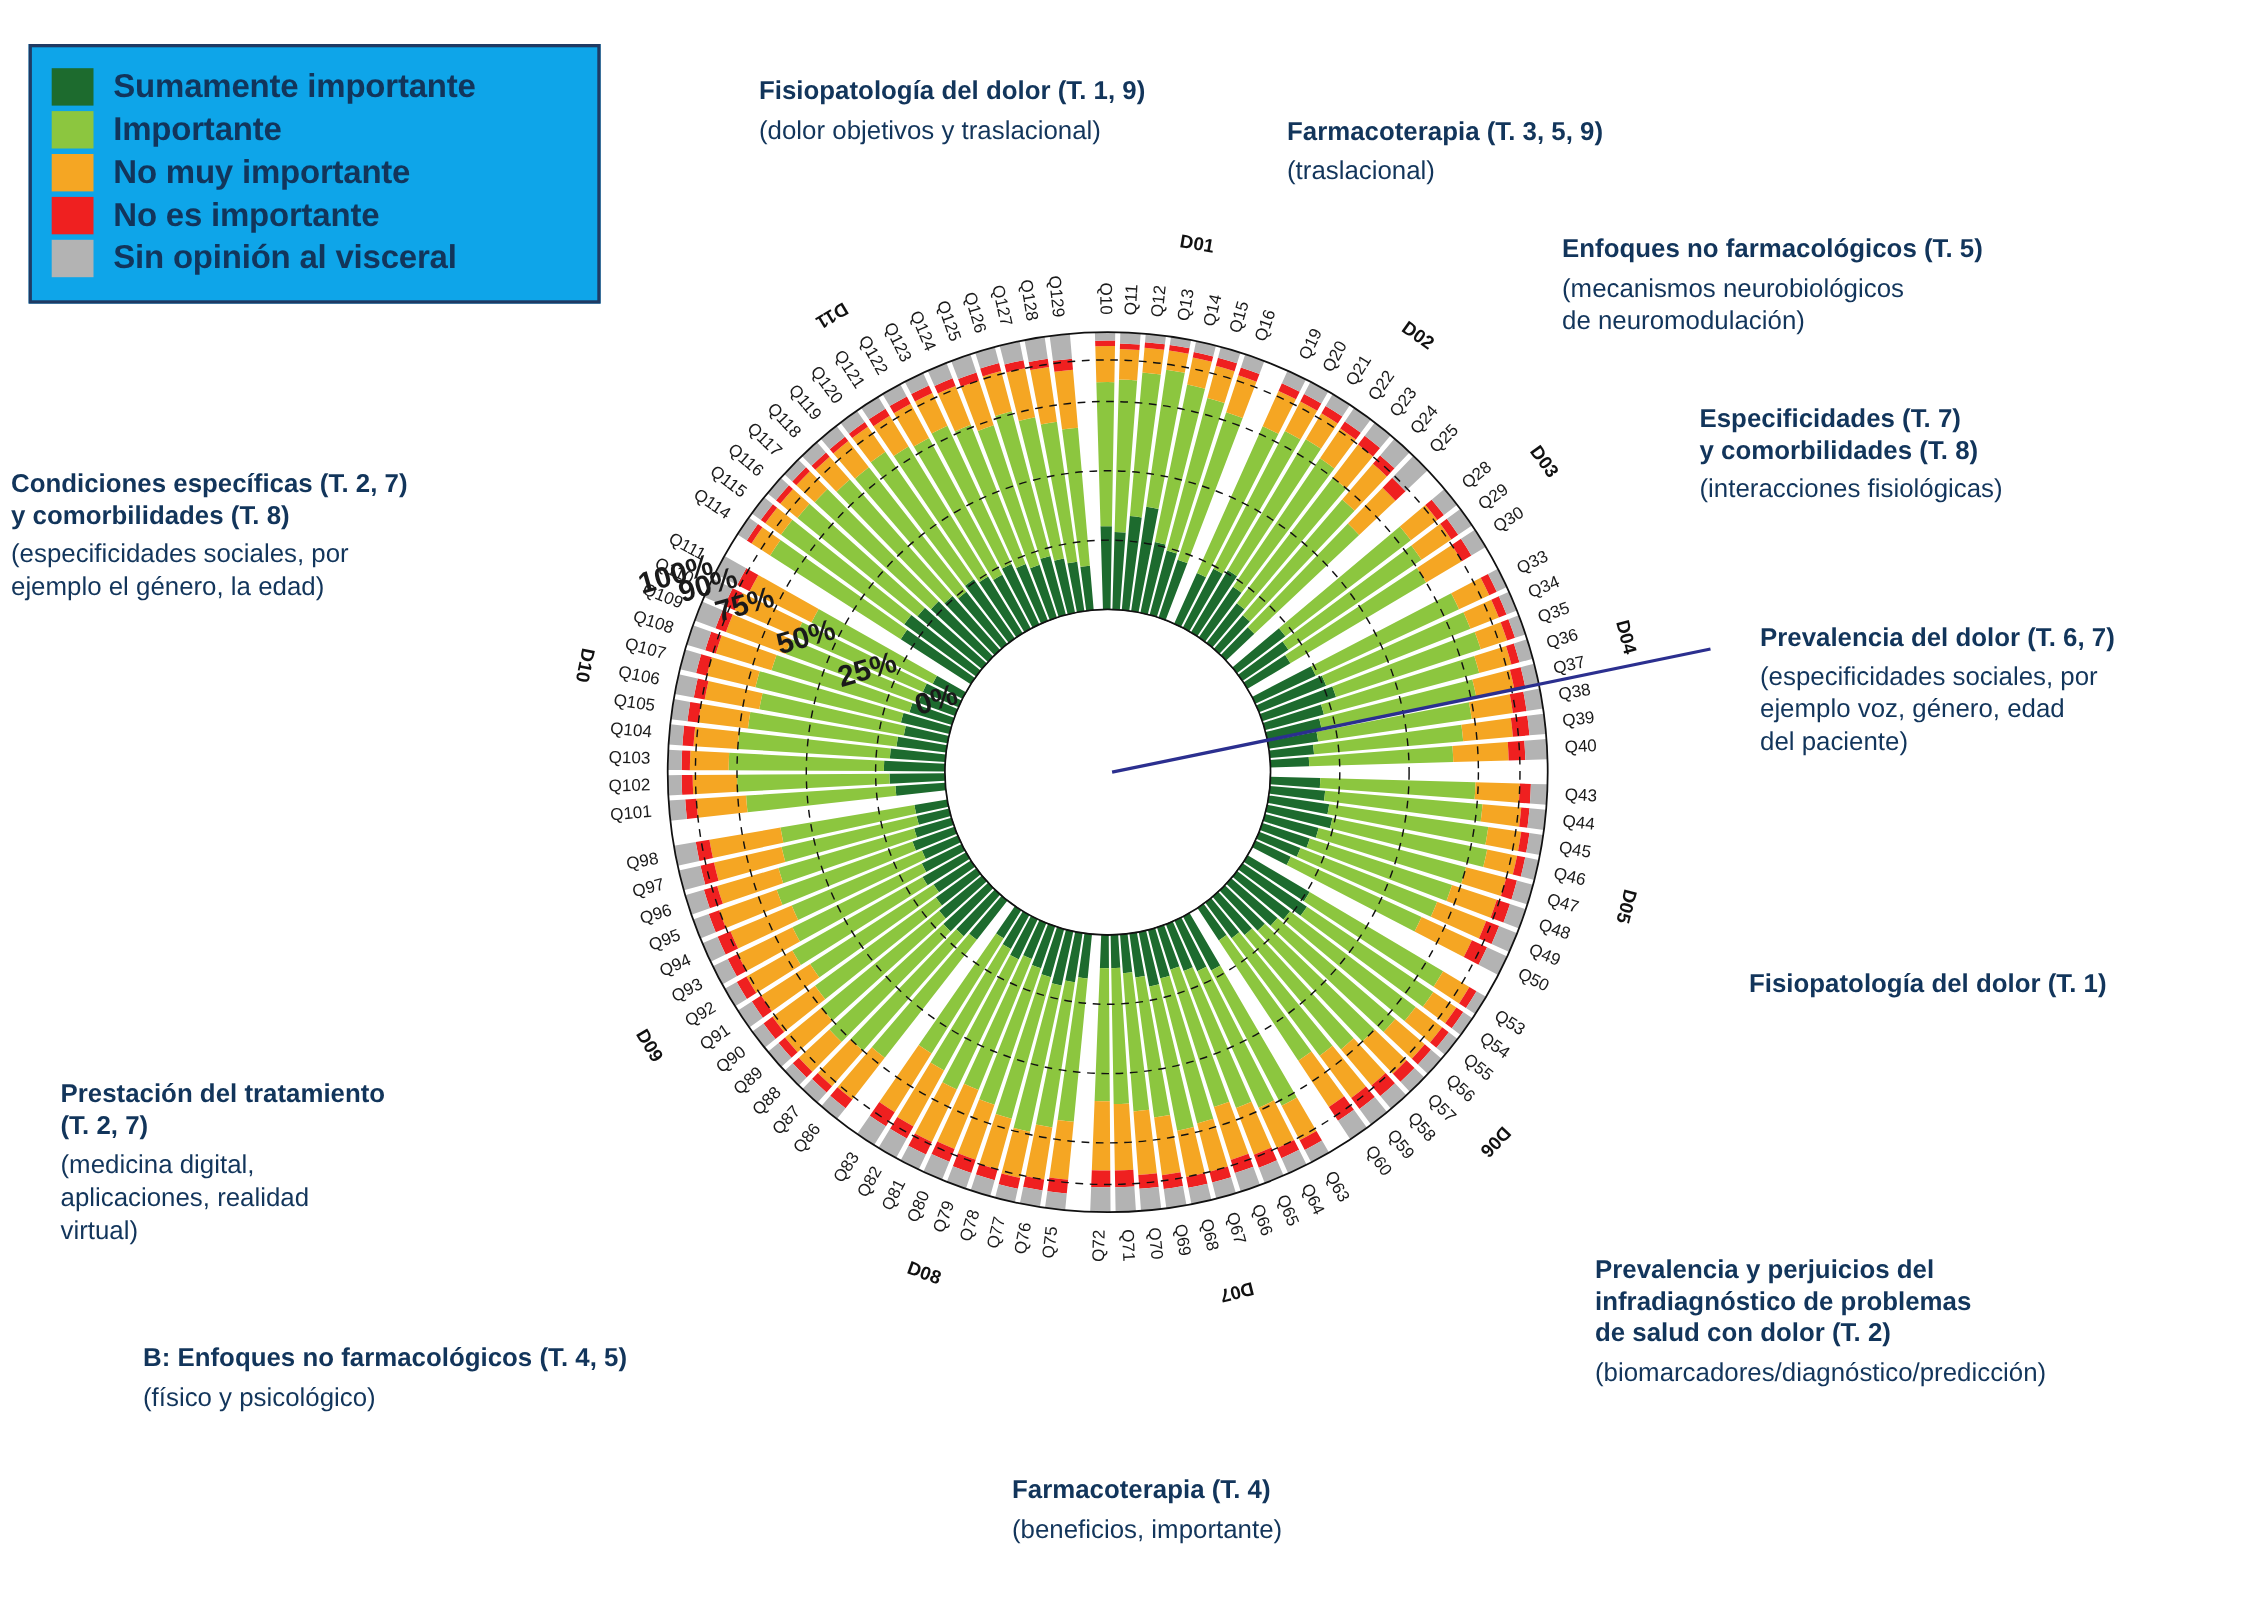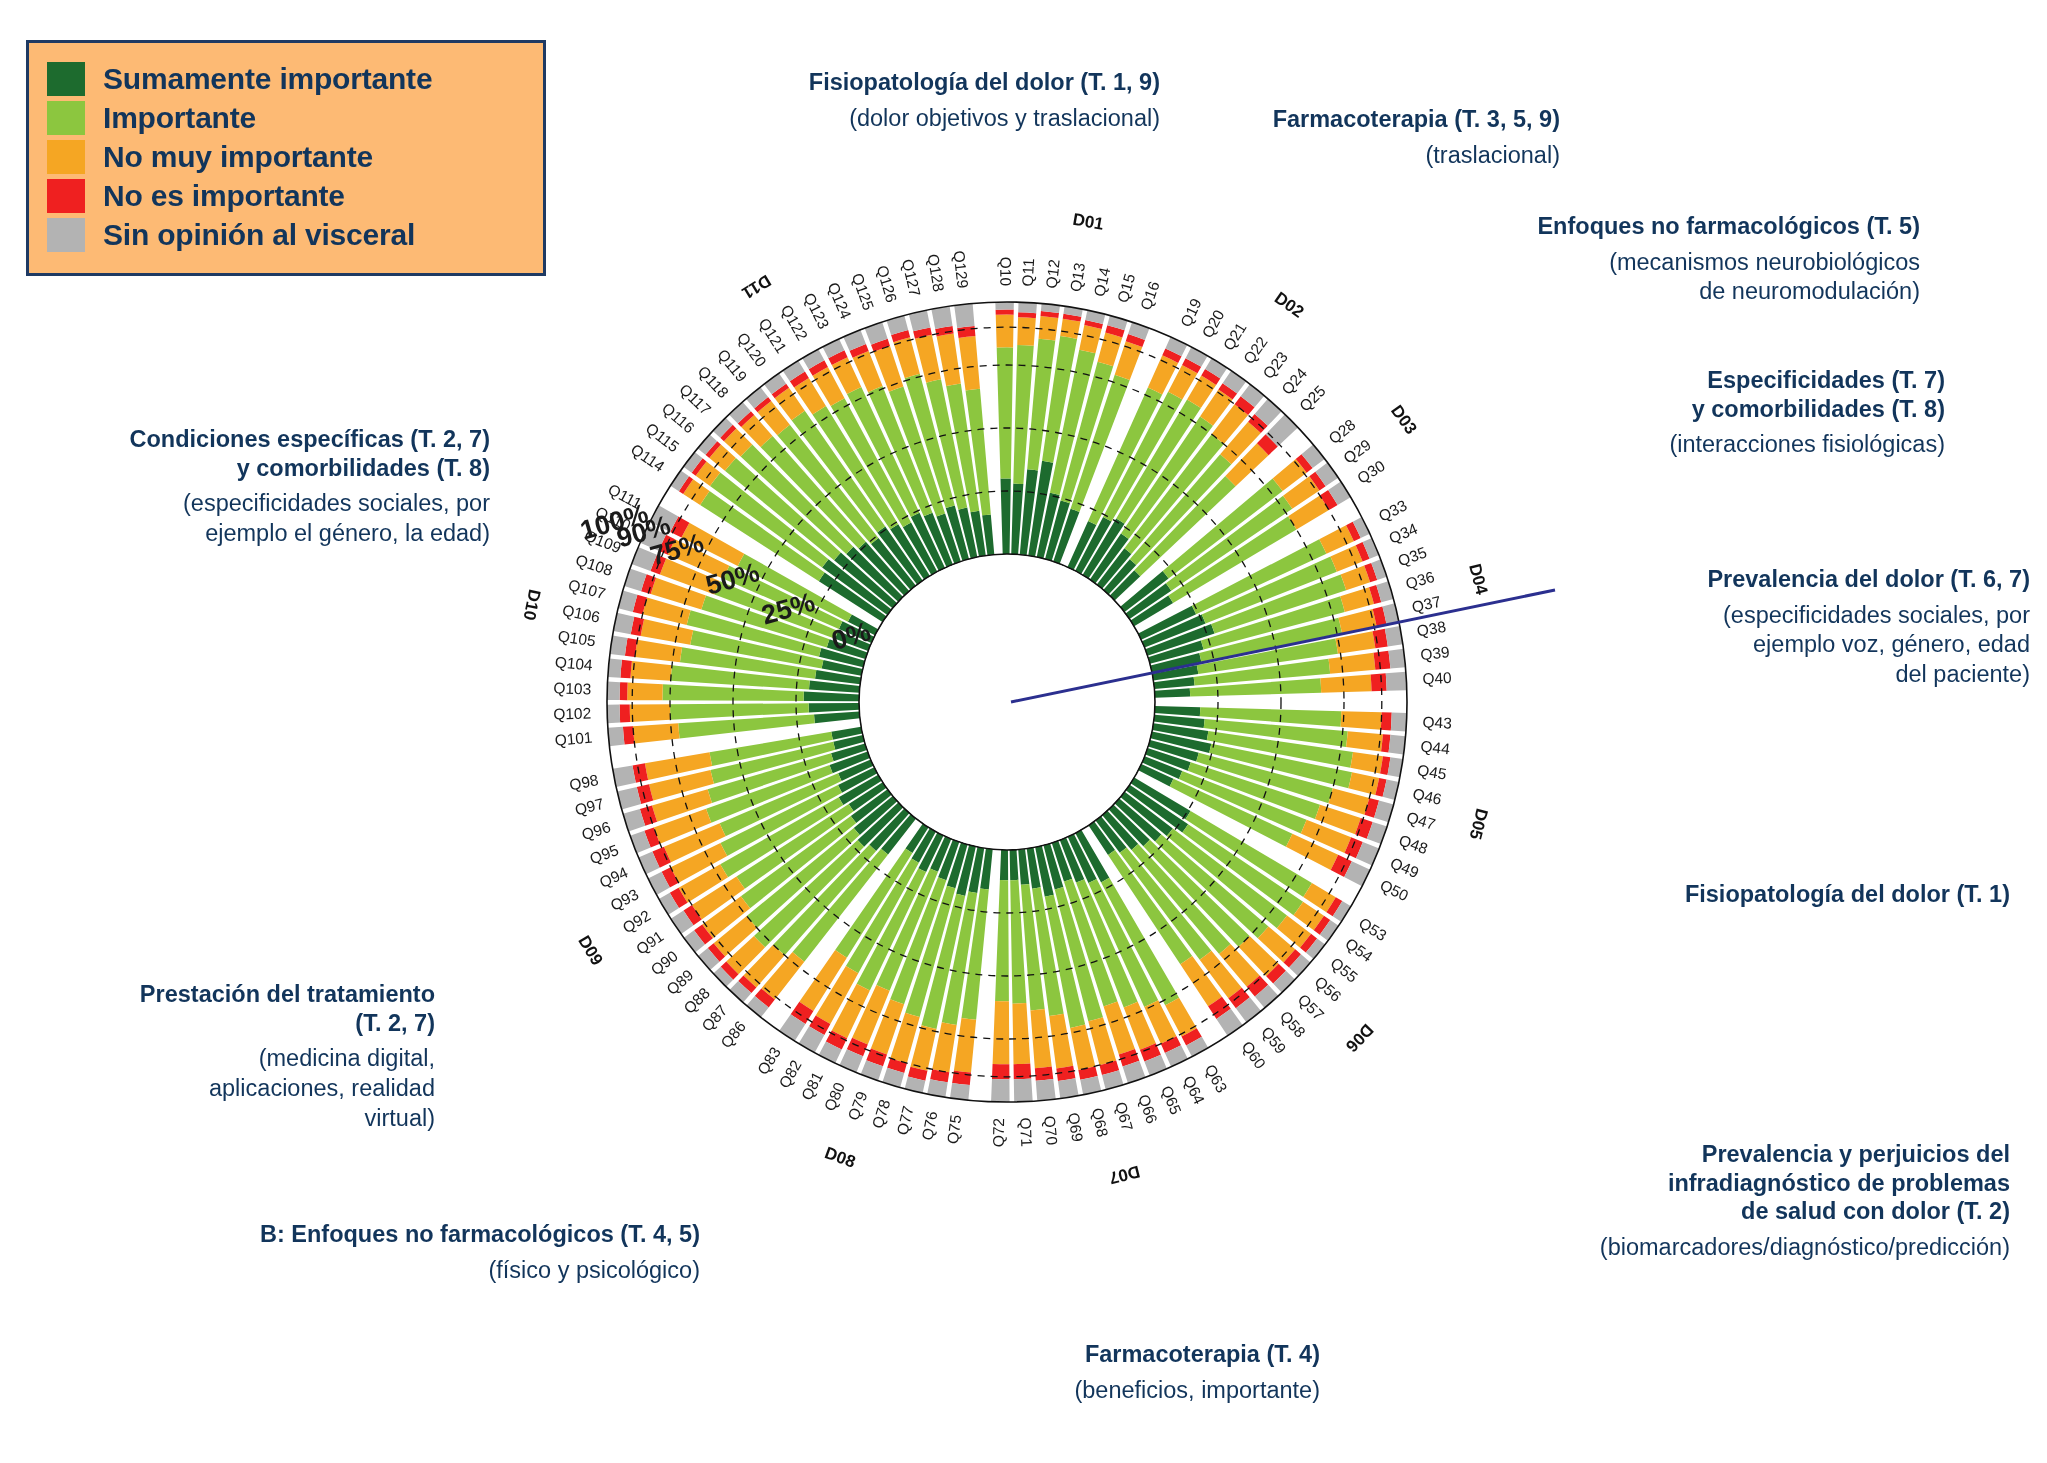--- a/index.html
+++ b/index.html
@@ -1,28 +1,28 @@
 <!DOCTYPE html>
 <html lang="es"><head>
 <meta charset="utf-8">
 <style>
   html,body{margin:0;padding:0;background:#ffffff;}
   body{width:2047px;height:1463px;position:relative;font-family:"Liberation Sans",sans-serif;color:#12355b;overflow:hidden;}
 
   
-  #legend{position:absolute;left:26px;top:40px;width:520px;border:3px solid #1f3a63;background:#fdba74;padding:14px 18px 16px 18px;box-sizing:border-box;}
+  #legend{position:absolute;left:26px;top:40px;width:520px;border:3px solid #1f3a63;background:#0ea5e9;padding:14px 18px 16px 18px;box-sizing:border-box;}
   .legend-row{display:flex;align-items:center;margin:5px 0;}
   .legend-swatch{width:38px;height:34px;margin-right:18px;flex:0 0 auto;}
   .legend-label{font-size:30px;font-weight:bold;color:#12355b;line-height:1.05;letter-spacing:-0.2px;}
 
   
   .anno{position:absolute;color:#12355b;}
   .anno .ttl{font-weight:bold;font-size:23.5px;line-height:1.22;}
   .anno .sub{font-weight:normal;font-size:23.5px;line-height:1.26;margin-top:7px;}
-  .c{text-align:right;}
+  .c{text-align:left;}
 
   
   #chart-wrap{position:absolute;left:455px;top:150px;width:1105px;height:1105px;}
   #chart-svg{display:block;}
 
   
   .pointer{stroke:#2b2f8f;stroke-width:3;}
 
   
   .axlab{font-family:"Liberation Sans",sans-serif;font-weight:bold;font-size:27px;fill:#1a1a1a;}

